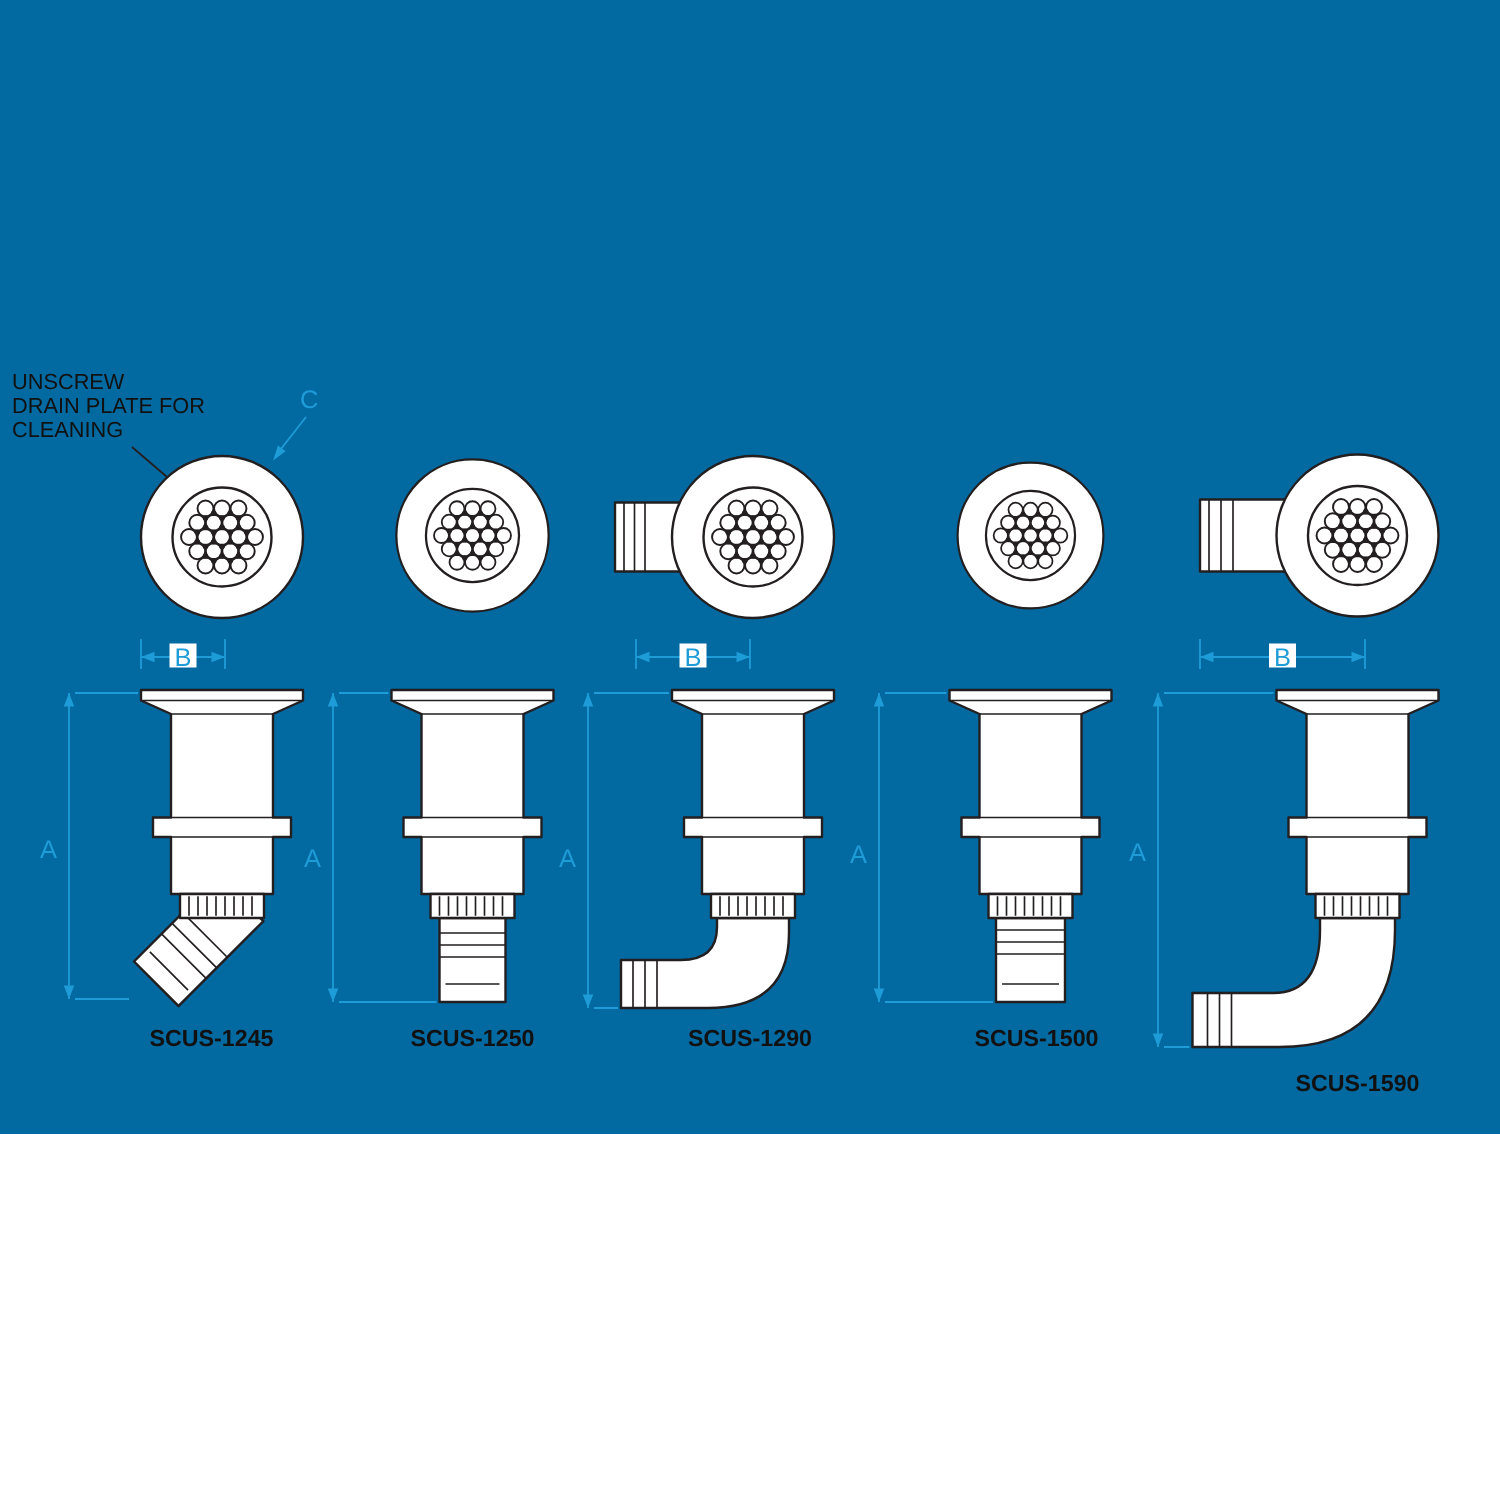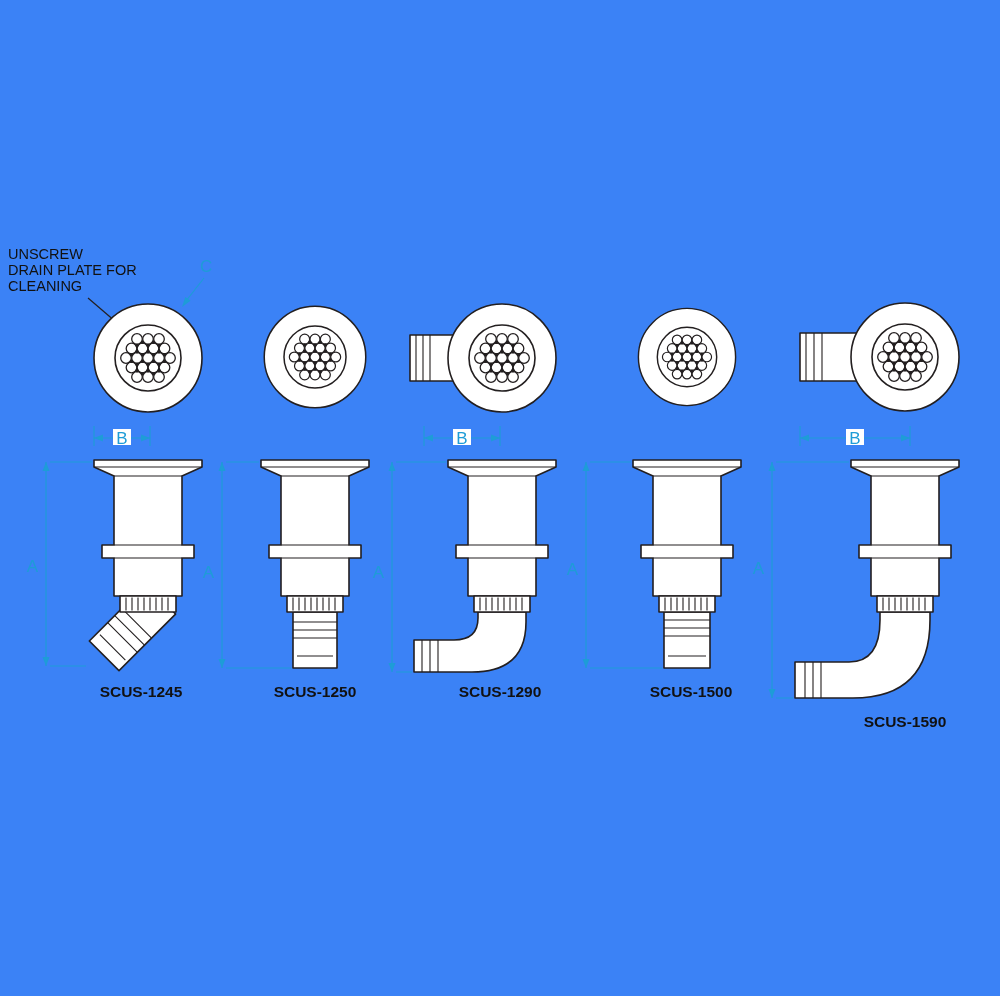--- a/index.html
+++ b/index.html
@@ -1,16 +1,16 @@
 <!DOCTYPE html>
 <html><head>
 <meta charset="utf-8">
 <style>
   html,body{margin:0;padding:0;background:#fff;}
-  #canvas{position:relative;width:1000px;height:996px;background:#3b82f6;overflow:hidden;
+  #canvas{position:relative;width:1000px;height:756px;background:#0369a1;overflow:hidden;
           font-family:"Liberation Sans",sans-serif;}
   svg{position:absolute;left:0;top:0;}
   .ln2{stroke:#231F20;stroke-width:1.1;fill:none;}
   .fw{fill:#ffffff;stroke:#231F20;stroke-width:1.6;stroke-linejoin:round;}
   .hole{fill:#ffffff;stroke:#231F20;stroke-width:1.3;}
   .dot{fill:#231F20;stroke:none;}
   .dim{stroke:#1E9CD7;stroke-width:1.2;fill:none;}
   .dimf{fill:#1E9CD7;stroke:none;}
   .kld{stroke:#231F20;stroke-width:1.2;fill:none;}
   .kldf{fill:#231F20;stroke:none;}

